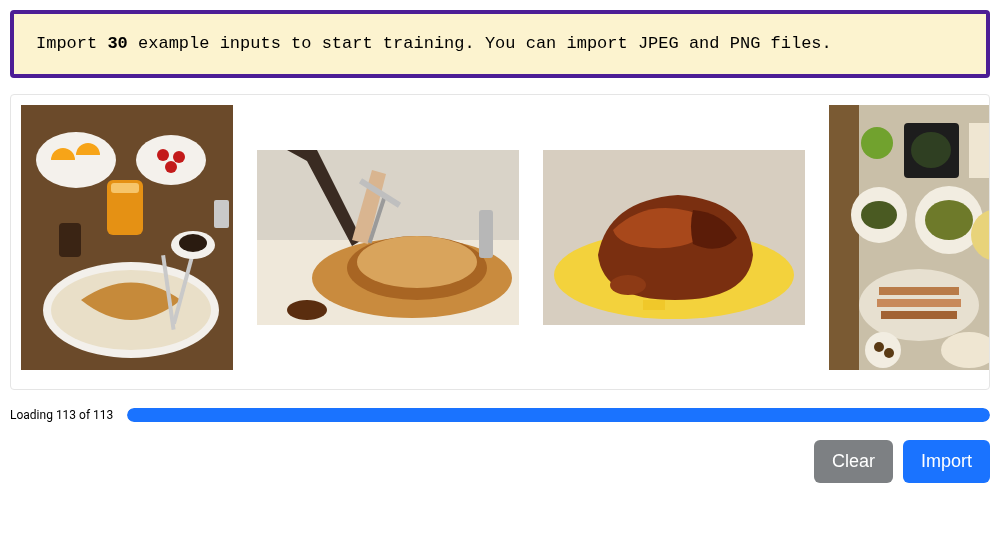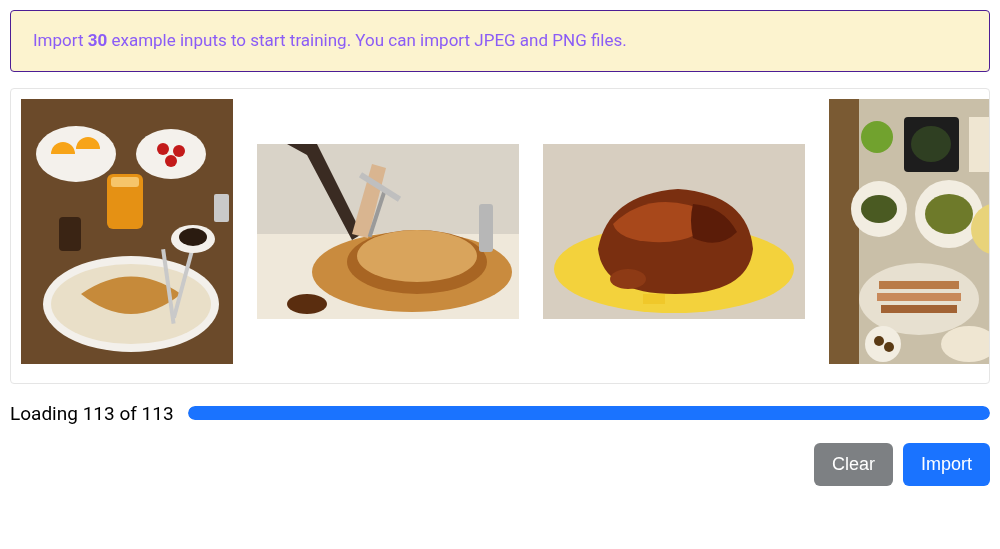--- a/index.html
+++ b/index.html
@@ -7,27 +7,28 @@
       font-family: -apple-system, BlinkMacSystemFont, "Segoe UI", Roboto, Helvetica, Arial, sans-serif;
       background: #fff;
       width: 1000px;
       height: 549px;
       padding: 10px;
       overflow: hidden;
     }
     
     .banner {
       background: #fcf3cf;
-      border: 1px solid #4c1d95;
+      border: 4px solid #4c1d95;
       border-radius: 4px;
       padding: 18px 22px;
-      color: #8b5cf6;
+      color: #000000;
       font-size: 17px;
       line-height: 1.4;
       margin-bottom: 16px;
+      font-family: Liberation Mono, monospace;
     }
     .banner-text b { font-weight: 700; }
     
     .gallery-panel {
       border: 1px solid #e5e5e5;
       border-radius: 4px;
       padding: 10px;
       overflow-x: auto;
       overflow-y: hidden;
       height: 296px;
@@ -51,21 +52,21 @@
     .gallery-panel::-webkit-scrollbar-thumb { background: #d0d0d0; border-radius: 4px; }
     
     .loading-row {
       display: flex;
       align-items: center;
       gap: 14px;
       margin-top: 18px;
       margin-bottom: 18px;
     }
     .loading-text {
-      font-size: 19px;
+      font-size: 12px;
       color: #000;
       white-space: nowrap;
     }
     .progress {
       flex: 1;
       height: 14px;
       background: #e8e8e8;
       border-radius: 7px;
       overflow: hidden;
       position: relative;

